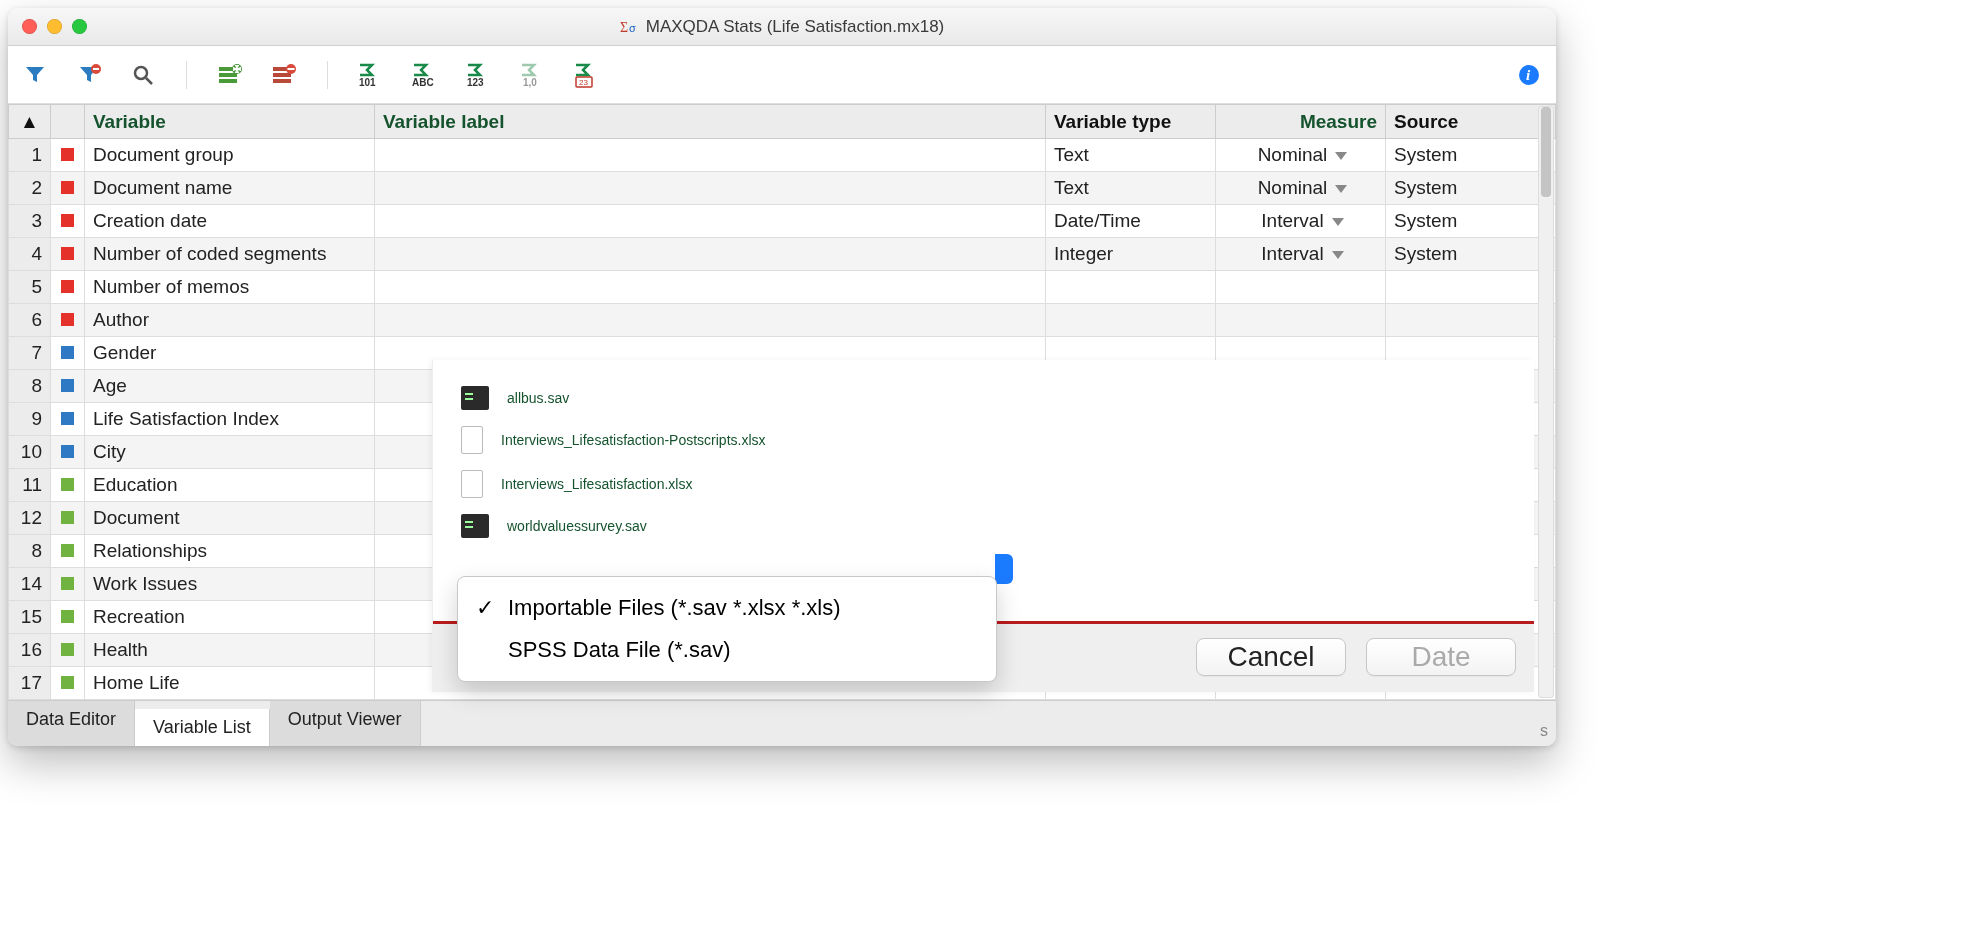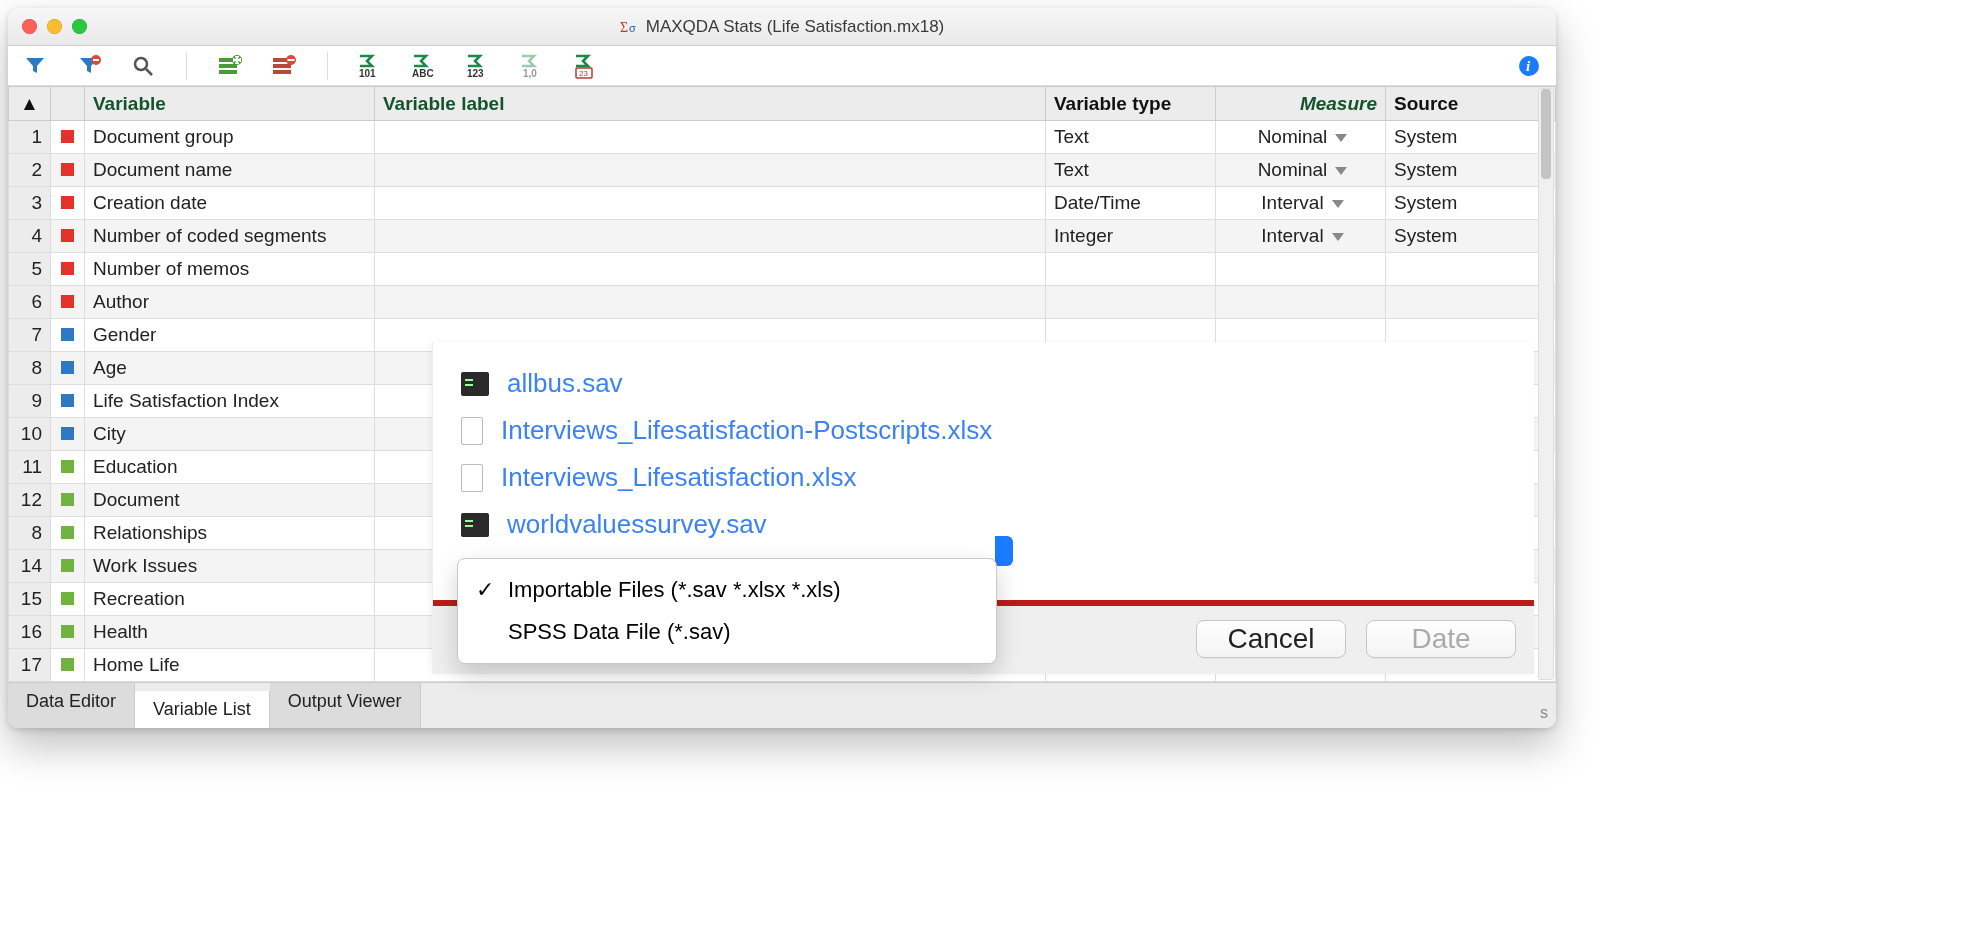--- a/index.html
+++ b/index.html
@@ -31,21 +31,21 @@
     align-items:center;
     padding: 0 14px;
     position:relative;
   }
   .traffic { display:flex; gap:10px; }
   .tl { width:15px; height:15px; border-radius:50%; box-shadow: inset 0 0 0 .5px rgba(0,0,0,.2); }
   .red{background:#ff5f57}.yellow{background:#febc2e}.green{background:#28c840}
   .title-center { position:absolute; left:0; right:0; text-align:center; font-size:17px; color:#3a3a3a; display:flex; align-items:center; justify-content:center; gap:8px;}
   .title-icon { width:18px;height:18px; display:inline-flex; align-items:center; justify-content:center;}
   .toolbar {
-    height:40px;
+    height:58px;
     background:#fff;
     border-bottom:1px solid #ddd;
     display:flex; align-items:center; gap:20px;
     padding: 0 10px;
   }
   .tbtn { width:34px; height:34px; display:flex;align-items:center;justify-content:center; border-radius:4px; }
   .sep { width:1px; height:28px; background:#ddd; margin:0 6px;}
   .tbtn svg { display:block; }
   .info-right { margin-left:auto; }
   .content {
@@ -57,21 +57,21 @@
     background:#ececec;
     border:1px solid #ccc;
     text-align:left;
     font-weight:600;
     font-size:19px;
     padding:5px 8px;
     color:#14532d;
     height:34px;
   }
   .var-table th.black { color:#111; }
-  .var-table th.right { text-align:right;font-style:italic; }
+  .var-table th.right { text-align:right; }
   .var-table td {
     border:1px solid #ddd;
     padding:5px 8px;
     font-size:19px;
     color:#222;
     height:32px;
     white-space:nowrap;
     overflow:hidden;
   }
   .var-table tr:nth-child(even) td { background:#f4f4f4; }
@@ -102,30 +102,30 @@
     left:424px;
     top:256px;
     right:22px;
     bottom:8px;
     background:#fff;
     box-shadow: -2px 0 6px rgba(0,0,0,.05);
     border-left:1px solid #eee;
     display:flex;
     flex-direction:column;
   }
-  .filelist { padding:18px 20px 8px 28px; font-size:26px; color:#3b82f6;}
+  .filelist { padding:18px 20px 8px 28px; font-size:14px; color:#14532d;}
   .filelist .frow{ display:flex; align-items:center; gap:18px; padding:8px 0;}
   .ficon{ width:28px;height:24px; display:flex;align-items:center;justify-content:center;}
   .ficon.term{ background:#2a2a2a; border-radius:2px; position:relative;}
   .ficon.term::after{content:""; position:absolute; left:4px; top:7px; width:8px;height:2px;background:#9cff9c; box-shadow:0 5px 0 #9cff9c;}
   .ficon.doc{ width:22px;height:28px; border:1px solid #bbb; border-radius:2px; background:#fff;}
   .dlg-bottom {
     margin-top:auto;
     background:#efefef;
-    border-top:6px solid #b91c1c;
+    border-top:3px solid #b91c1c;
     padding:14px 18px 16px 18px;
     display:flex;
     align-items:center;
     gap:18px;
     position:relative;
   }
   .filter-popup {
     position:absolute;
     left:24px;
     bottom:10px;

